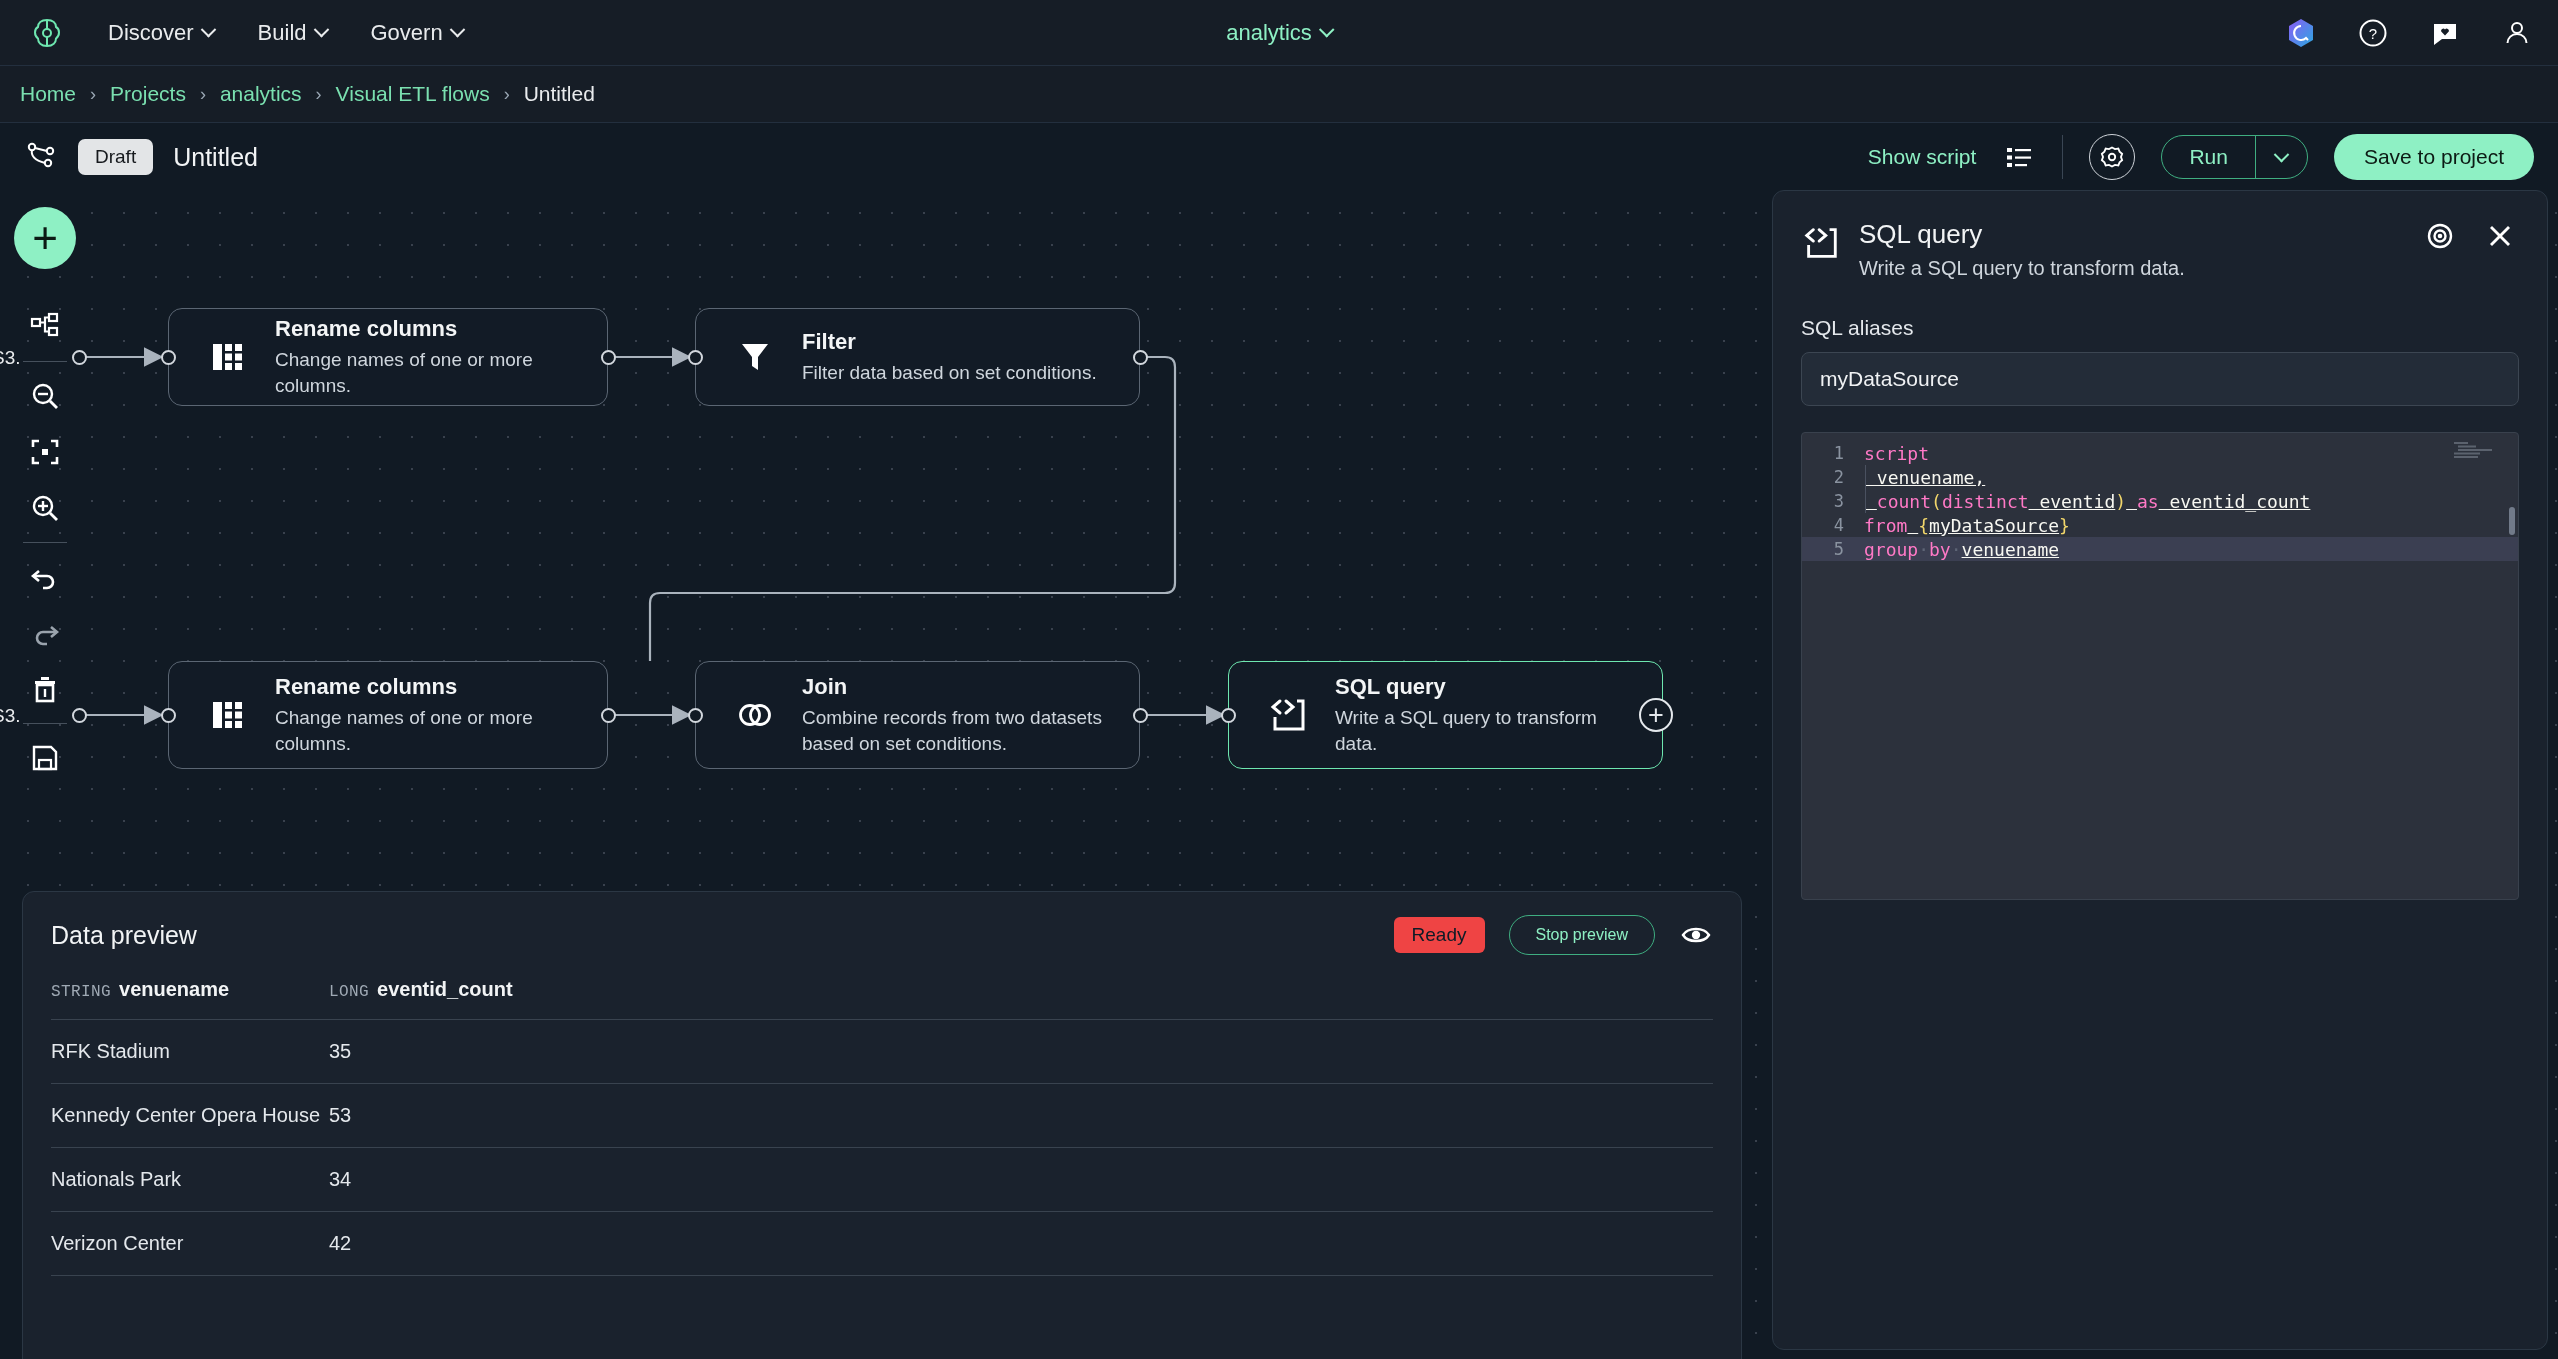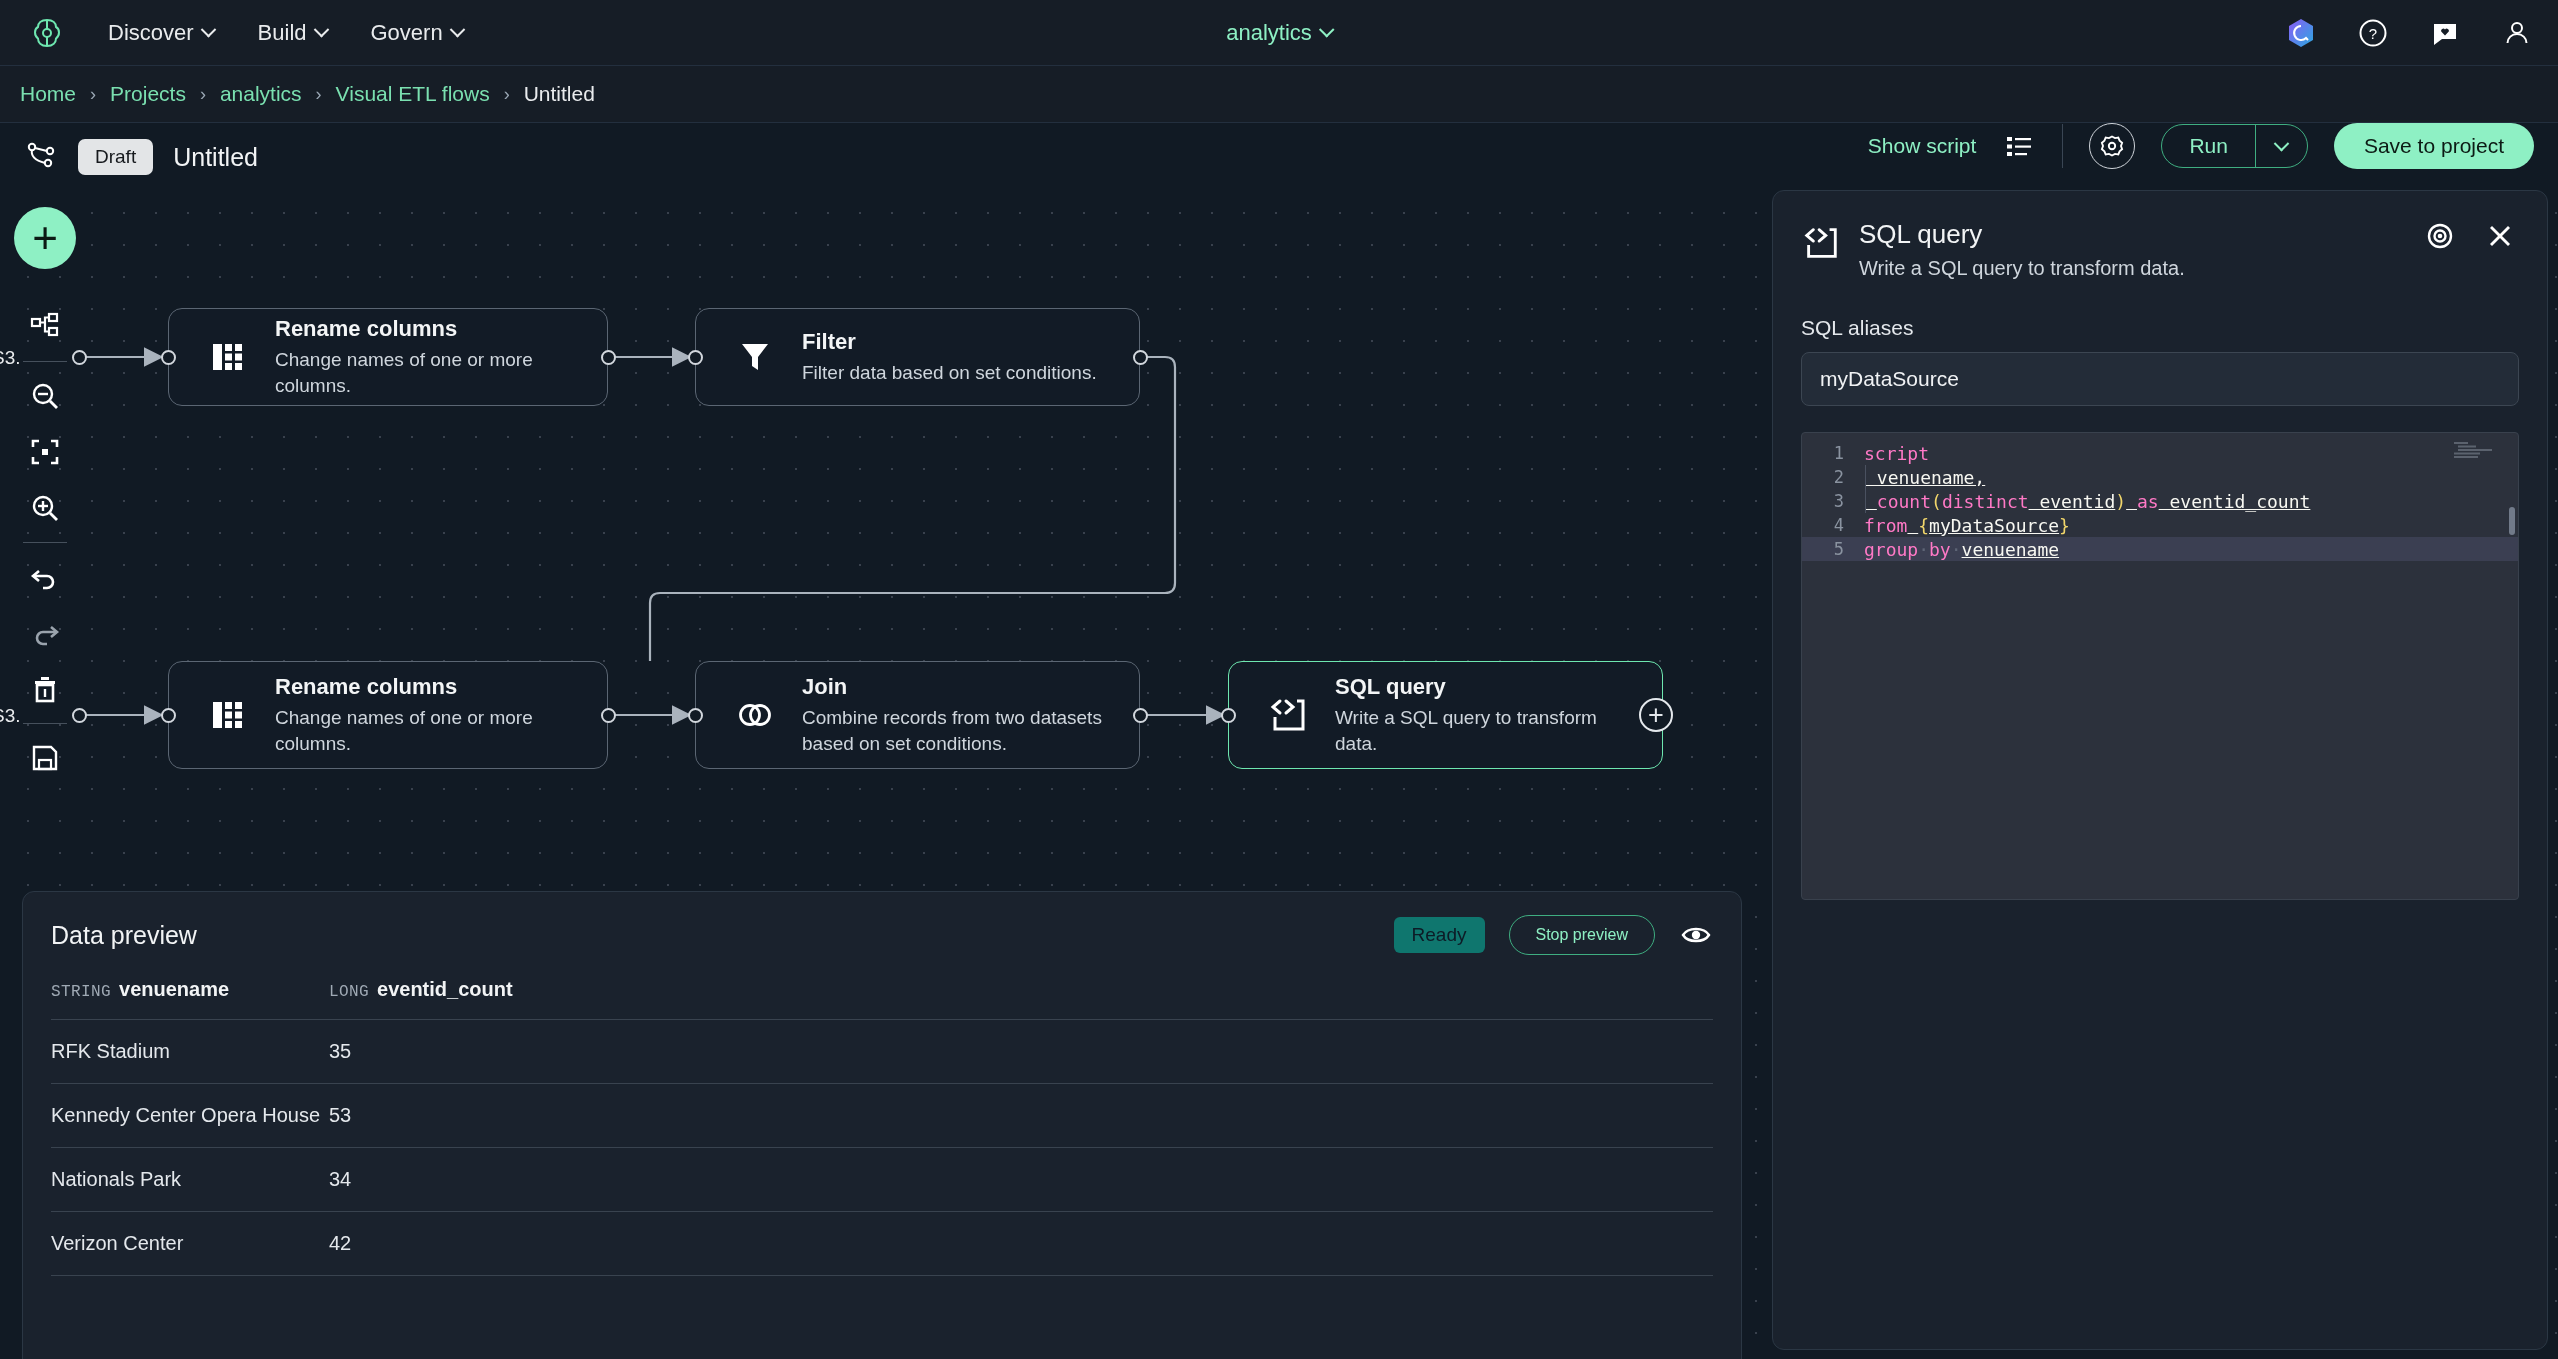--- a/index.html
+++ b/index.html
@@ -50,21 +50,21 @@
     background-image: radial-gradient(#39414d 1.4px, transparent 1.5px);
     background-size: 32px 32px;
     background-position: 12px 10px;
     overflow: hidden;
   }
 
   
   .flowbar {
     position: absolute; left: 0; top: 0; width: 2558px; height: 68px;
     background: #111a24;
-    display: flex; z-index: 40;
+    display: flex; align-items: center; z-index: 40;
   }
   .flowbar-left { display: flex; align-items: center; gap: 20px; margin-left: 24px; }
   .badge-draft {
     background: #e3e5e7; color: #16191d; font-size: 19px;
     padding: 7px 17px; border-radius: 7px; font-weight: 400;
   }
   .flow-title { font-size: 25px; color: #f2f4f5; }
   .flowbar-right { position: absolute; right: 24px; display: flex; align-items: center; gap: 26px; }
   .link-green { color: #8ef0c4; font-size: 21px; cursor: pointer; }
   .divider-v { width: 1px; height: 44px; background: #3a4654; }
@@ -122,21 +122,21 @@
 
   
   .preview {
     position: absolute; left: 22px; top: 768px; width: 1720px; height: 558px;
     background: #1a222d; border: 1px solid #2b3744; border-radius: 12px;
     z-index: 45; overflow: hidden;
   }
   .preview-head { display:flex; align-items:center; height: 86px; padding: 0 28px; }
   .preview-title { font-size: 25px; color: #f2f4f5; }
   .preview-head-right { margin-left:auto; display:flex; align-items:center; gap: 24px; }
-  .pill-ready { background: #0f766e; color: #0d1b26; font-size: 19px; padding: 7px 18px; border-radius: 6px; cursor: pointer; }
+  .pill-ready { background: #ef4444; color: #0d1b26; font-size: 19px; padding: 7px 18px; border-radius: 6px; cursor: pointer; }
   .btn-stop { border: 1.5px solid #3fae81; color: #8ef0c4; font-size: 16px; padding: 10px 26px; border-radius: 26px; cursor: pointer; }
   table.preview-table { width: calc(100% - 56px); margin: 0 28px; border-collapse: collapse; }
   table.preview-table th {
     text-align: left; padding: 0 0 18px 0; font-weight: 400;
     border-bottom: 1px solid #39434f;
   }
   .col-type { font-size: 16px; color: #9fa9b4; letter-spacing: .4px; margin-right: 8px; font-family: "Liberation Mono", monospace; }
   .col-name { font-size: 20px; color: #f2f4f5; font-weight: 700; }
   table.preview-table td {
     padding: 20px 0; font-size: 20px; color: #e4e8ec;

